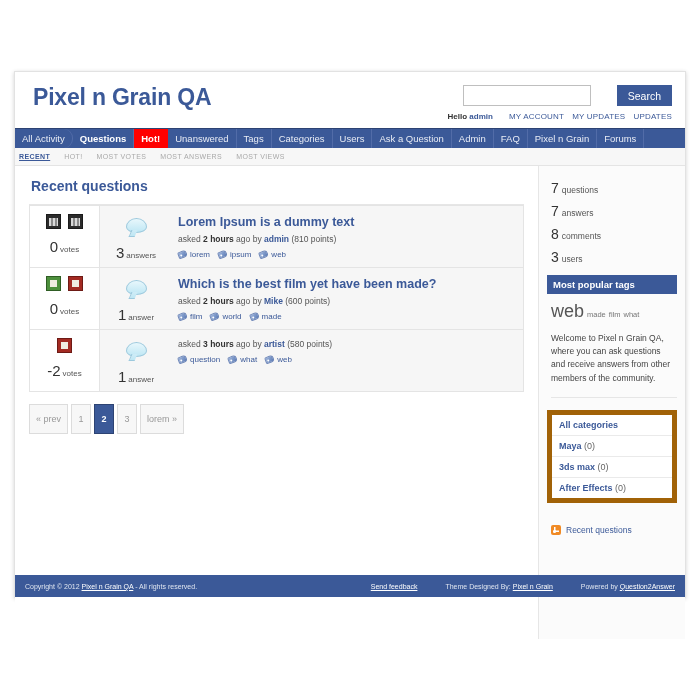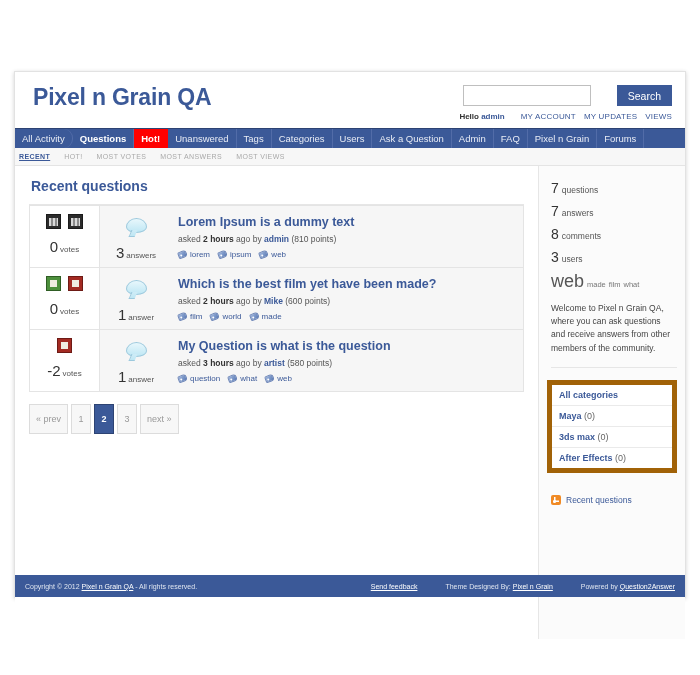--- a/index.html
+++ b/index.html
@@ -398,21 +398,21 @@
 
     <div class="hdr">
       <div class="site-title">Pixel n Grain QA</div>
 
       <div class="search-wrap">
         <input class="search-input" type="text" placeholder="" style="">
         <button class="search-btn">Search</button>
       </div>
 
       <div class="acct">
-        <span class="hello"><span>Hello </span><b>admin</b></span><a>MY ACCOUNT</a><a>MY UPDATES</a><a>VIEWS</a>
+        <span class="hello"><span>Hello </span><b>admin</b></span><a>MY ACCOUNT</a><a>MY UPDATES</a><a>UPDATES</a>
       </div>
     </div>
 
     <div class="nav" id="nav">
         <div class="nav-item">All Activity</div>
         <div class="nav-item sel">Questions</div>
         <div class="nav-item hot">Hot!</div>
         <div class="nav-item">Unanswered</div>
         <div class="nav-item">Tags</div>
         <div class="nav-item">Categories</div>
@@ -504,21 +504,20 @@
                 <div class="vote-btns">
                   <span class="vb down"></span>
                 </div>
                 <div class="votes-num"><span>-2</span><span class="lbl">votes</span></div>
               </div>
               <div class="ans-box">
                 <div class="bubble"></div>
                 <div class="ans-num"><span>1</span><span class="lbl">answer</span></div>
               </div>
               <div class="q-body">
-                <div class="q-title">My Question is what is the question</div>
                 <div class="q-meta"><span>asked </span><b>3 hours</b><span> ago by </span><a>artist</a><span> (580 points)</span></div>
                 <div class="q-tags">
                   <span class="q-tag">
                     <span class="tag-ico"></span>
                     <span>question</span>
                   </span>
                   <span class="q-tag">
                     <span class="tag-ico"></span>
                     <span>what</span>
                   </span>
@@ -528,32 +527,33 @@
                   </span>
                 </div>
               </div>
             </div>
           </div>
         <div class="pager" id="pager">
             <div class="pg">« prev</div>
             <div class="pg">1</div>
             <div class="pg sel">2</div>
             <div class="pg">3</div>
-            <div class="pg">next »</div>
+            <div class="pg">lorem »</div>
           </div>
       </div>
 
       <div class="side">
         <div id="stats">
             <div class="stat"><span>7</span><span class="lbl">questions</span></div>
             <div class="stat"><span>7</span><span class="lbl">answers</span></div>
             <div class="stat"><span>8</span><span class="lbl">comments</span></div>
             <div class="stat"><span>3</span><span class="lbl">users</span></div>
           </div>
 
+        <div class="side-hd">Most popular tags</div>
         <div class="tagcloud" id="tagcloud"><span class="t-big">web</span><span class="t-sm">made</span><span class="t-sm">film</span><span class="t-sm">what</span></div>
 
         <div class="welcome">Welcome to Pixel n Grain QA, where you can ask questions and receive answers from other members of the community.</div>
 
         <div class="cat-list" id="catlist">
             <div class="cat"><span>All categories</span><span class="cnt"></span></div>
             <div class="cat"><span>Maya</span><span class="cnt"> (0)</span></div>
             <div class="cat"><span>3ds max</span><span class="cnt"> (0)</span></div>
             <div class="cat"><span>After Effects</span><span class="cnt"> (0)</span></div>
           </div>

